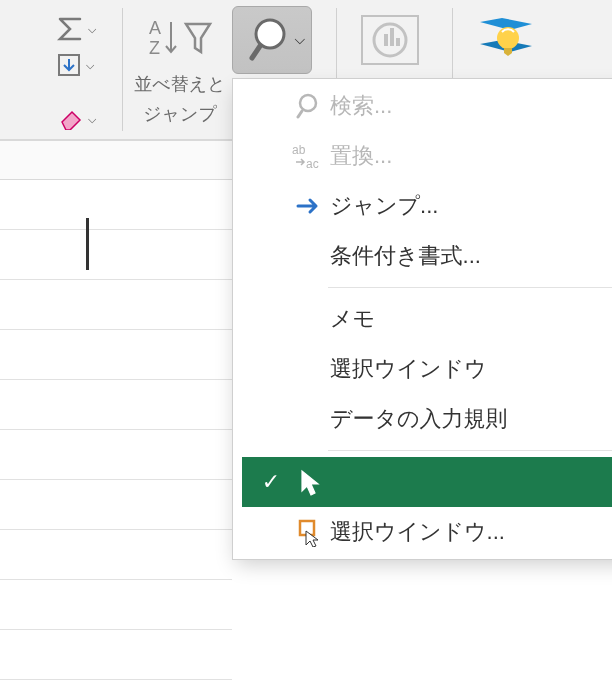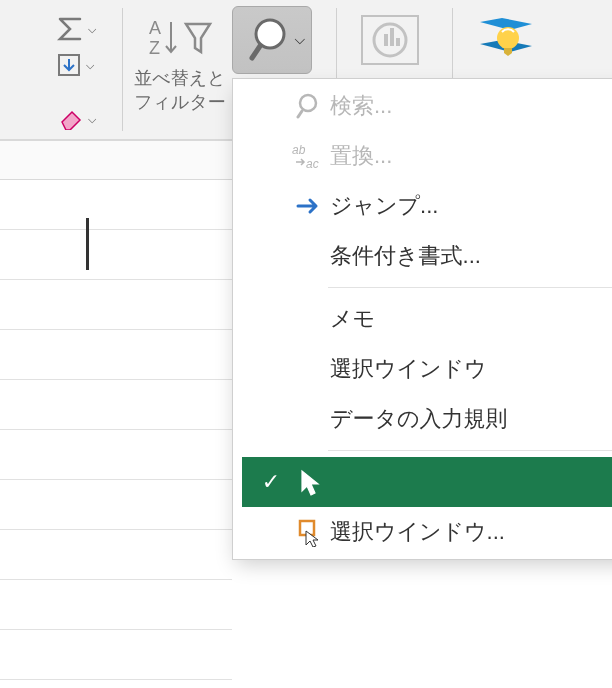--- a/index.html
+++ b/index.html
@@ -53,20 +53,21 @@
       height: 56px;
       display: flex;
       align-items: center;
       justify-content: center;
       gap: 2px;
     }
     .sortfilter-label {
       font-size: 18px;
       color: #6a6a6a;
       line-height: 24px;
+      margin-top: 6px;
     }
 
     
     .grp-eraser {
       left: 52px;
       top: 104px;
     }
 
     
     .grp-find {
@@ -140,21 +141,20 @@
       width: 34px;
       font-size: 22px;
       display: flex;
       justify-content: center;
     }
     .menu-item .mi-icon {
       width: 42px;
       display: flex;
       justify-content: center;
       align-items: center;
-      font-style: italic;
     }
     .menu-item .mi-icon.blank { width: 42px; }
     .menu-item.selected {
       background: #1c7b4d;
       color: #fff;
     }
     .menu-sep {
       height: 1px;
       margin: 6px 0 6px 86px;
       background: #e2e2e2;
@@ -238,21 +238,21 @@
             <path d="M24 6v30m-5-6 5 6 5-6" stroke="#8a8a8a" stroke-width="2" fill="none"></path>
           </svg>
       </span>
       <span>
         <svg width="30" height="44">
             <path d="M3 8h24l-9 14v14l-6-4V22z" fill="none" stroke="#8a8a8a" stroke-width="2.5"></path>
           </svg>
       </span>
     </div>
     <div class="sortfilter-label">並べ替えと</div>
-    <div class="sortfilter-label">フィルター</div>
+    <div class="sortfilter-label">ジャンプ</div>
   </div>
 
   <div class="ribbon-group grp-find">
     <div class="find-btn">
       <span>
         <svg width="52" height="52">
             <circle cx="24" cy="20" r="14" fill="#fff" stroke="#6a6a6a" stroke-width="3"></circle>
             <path d="M14 32 6 44" stroke="#6a6a6a" stroke-width="5" stroke-linecap="round"></path>
           </svg>
       </span>

